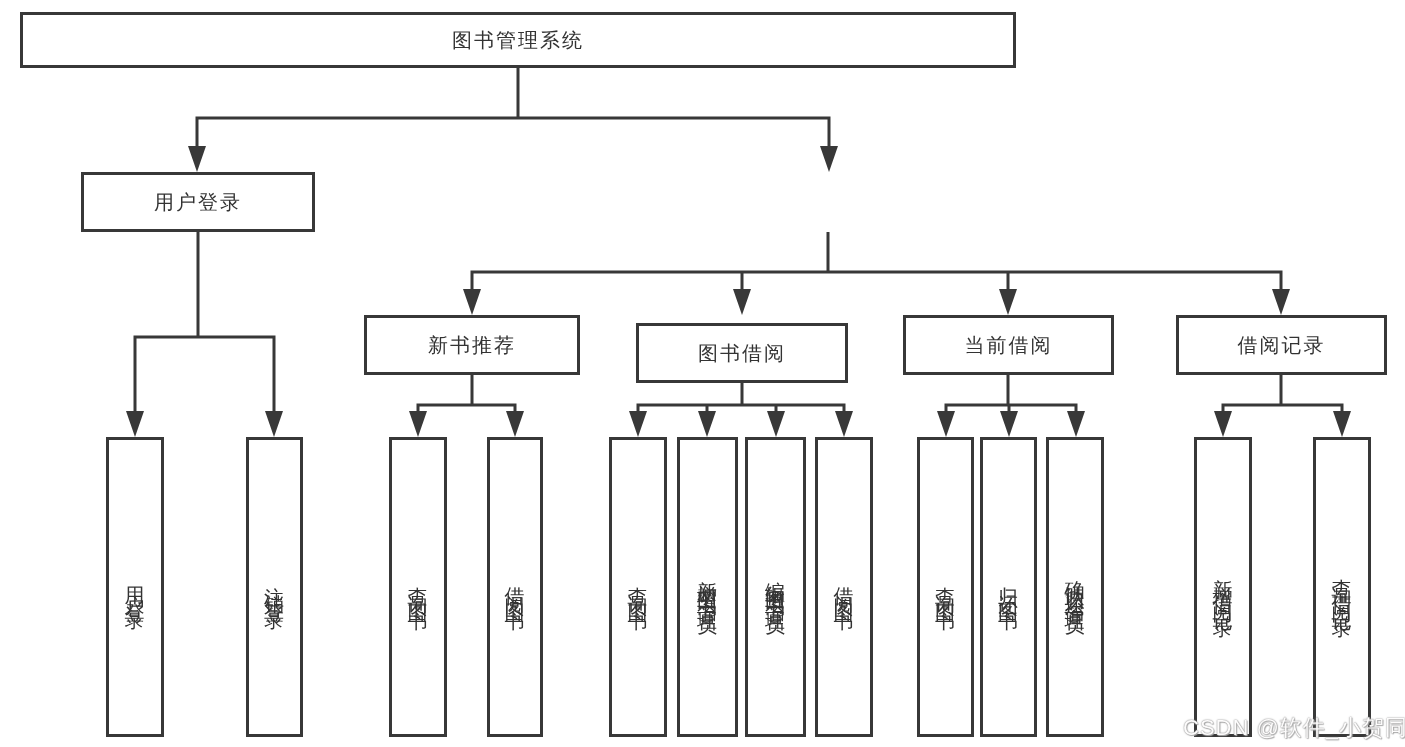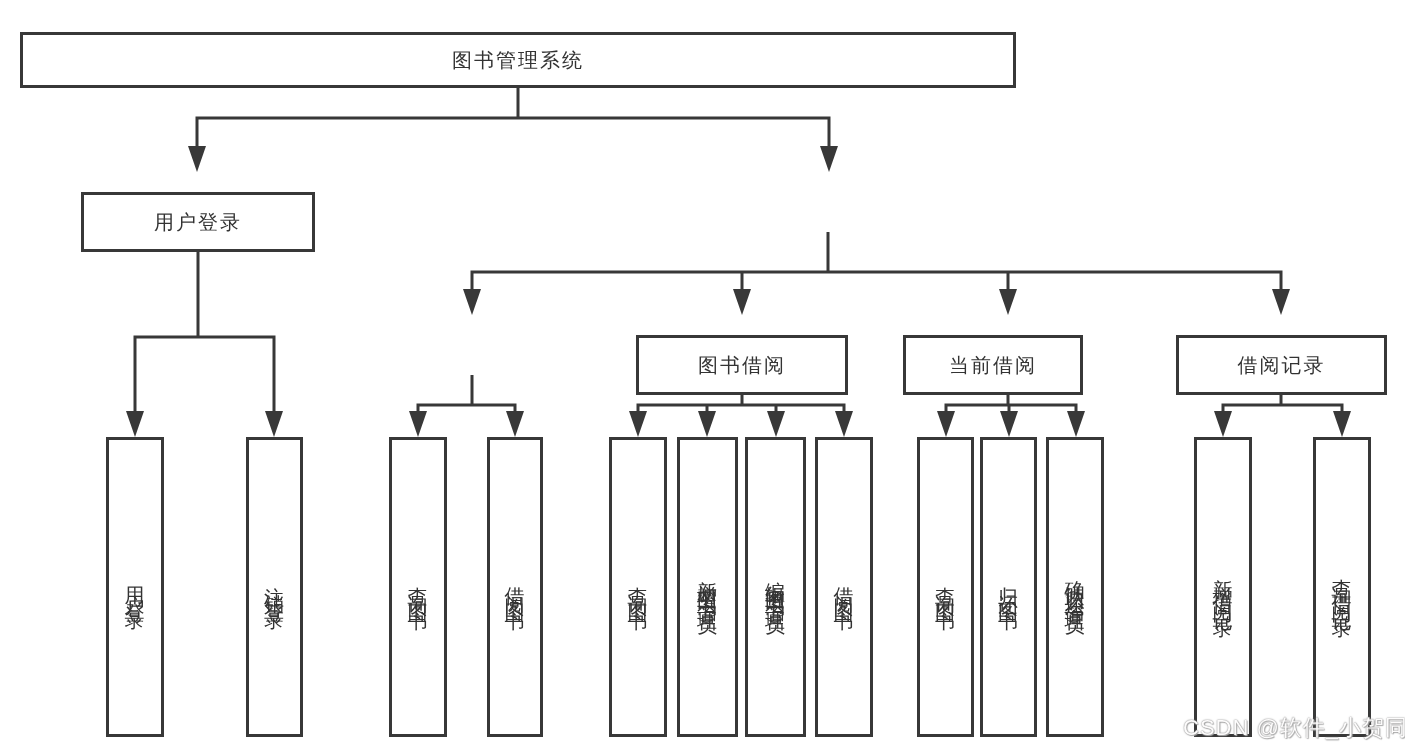--- a/index.html
+++ b/index.html
@@ -17,21 +17,21 @@
     z-index: 2;
     background: #ffffff;
     border: 3px solid #383838;
     color: #333333;
     display: flex;
     align-items: center;
     justify-content: center;
     font-size: 20px;
     line-height: 1;
   }
-  .box.h { letter-spacing: 2px; margin-top: 20px; }
+  .box.h { letter-spacing: 2px; }
   .box.v {
     writing-mode: vertical-rl;
     text-orientation: mixed;
     letter-spacing: 8px;
     font-size: 20px;
     padding: 4px 0;
   }
   .box.v.long { letter-spacing: 5px; }
   .watermark {
     position: absolute;
@@ -91,22 +91,23 @@
       <polygon points="1067,411 1085,411 1076,437"></polygon>
       <polygon points="1214,411 1232,411 1223,437"></polygon>
       <polygon points="1333,411 1351,411 1342,437"></polygon>
     </g>
   </svg>
 
   <div class="box h" style="left:20px; top:12px; width:996px; height:56px;">图书管理系统</div>
 
   <div class="box h" style="left:81px; top:172px; width:234px; height:60px;">用户登录</div>
 
-  <div class="box h" style="left:636px; top:315px; width:212px; height:60px;">图书借阅</div>
-  <div class="box h" style="left:903px; top:315px; width:180px; height:60px;">当前借阅</div>
+  <div class="box h" style="left:364px; top:315px; width:216px; height:60px;">新书推荐</div>
+  <div class="box h" style="left:636px; top:323px; width:212px; height:60px;">图书借阅</div>
+  <div class="box h" style="left:903px; top:315px; width:211px; height:60px;">当前借阅</div>
   <div class="box h" style="left:1176px; top:315px; width:211px; height:60px;">借阅记录</div>
 
   <div class="box v" style="left:106px; top:437px; width:58px; height:300px;">用户登录</div>
   <div class="box v" style="left:246px; top:437px; width:57px; height:300px;">注销登录</div>
 
   <div class="box v" style="left:389px; top:437px; width:58px; height:300px;">查询图书</div>
   <div class="box v" style="left:487px; top:437px; width:56px; height:300px;">借阅图书</div>
 
   <div class="box v" style="left:609px; top:437px; width:58px; height:300px;">查询图书</div>
   <div class="box v long" style="left:677px; top:437px; width:61px; height:300px;">新增图书（管理员）</div>

